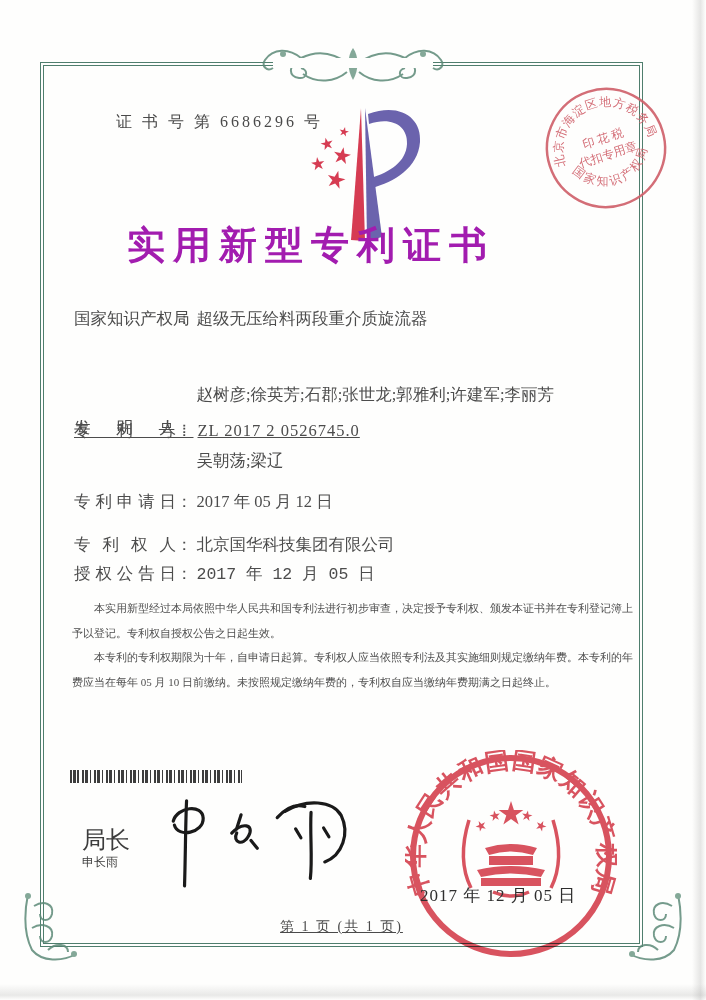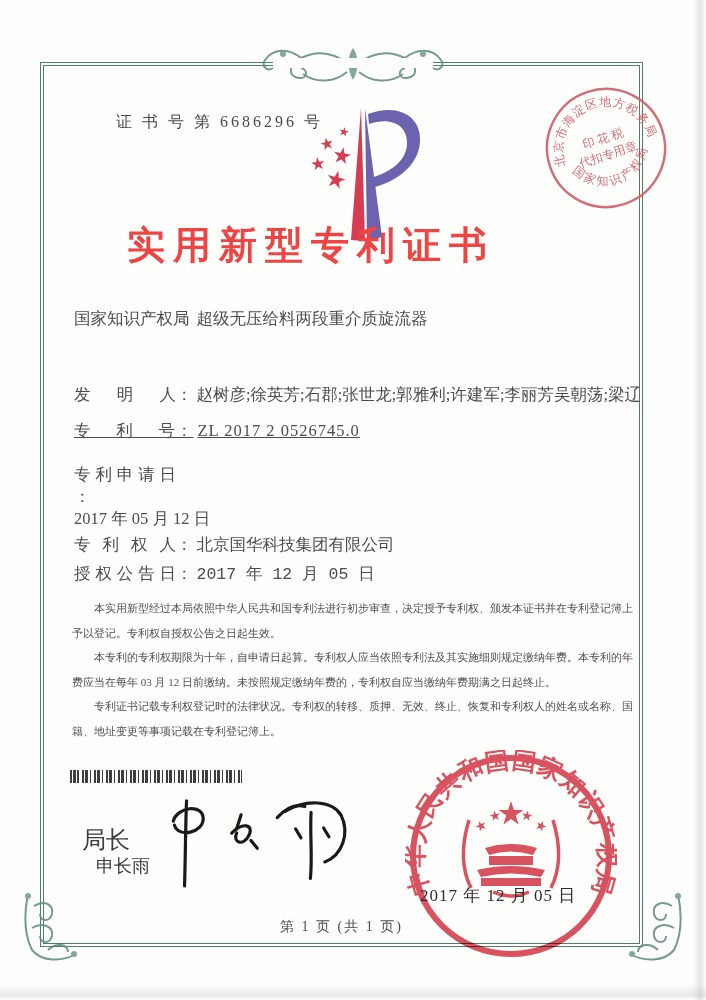--- a/index.html
+++ b/index.html
@@ -38,63 +38,63 @@
 
   
   .tax-stamp{position:absolute;left:538px;top:80px;width:136px;height:136px;
     transform:rotate(-18deg);opacity:.92;}
 
   
   .logo{position:absolute;left:292px;top:100px;width:146px;height:150px;}
 
   .title{
     position:absolute;left:40px;top:220px;width:542px;
-    text-align:center;font-size:38px;font-weight:600;color:#ef4444;
+    text-align:center;font-size:38px;font-weight:600;color:#a21caf;
     letter-spacing:8px;
   }
 
   .row{position:absolute;left:74px;font-size:16.5px;color:#4c4c4c;display:flex;}
   .row .lbl{display:inline-block;width:102px;text-align:justify;text-align-last:justify;white-space:nowrap;flex:0 0 auto;}
   .row .colon{flex:0 0 auto;margin-right:4px;}
-  .row .vals{display:flex;flex-direction:row;line-height:26px;}
+  .row .vals{display:flex;flex-direction:column;line-height:26px;gap:40px;}
   .row.single{line-height:22px;}
 
   .r-name{top:308px;}
   .r-inventors{top:382px;align-items:center;}
   .r-patentno{top:420px;letter-spacing:1px;text-decoration:underline;}
-  .r-filing{top:464px;flex-direction:column;}
+  .r-filing{top:491px;}
   .r-patentee{top:534px;}
   .r-grant{top:564px;font-family:Liberation Mono, monospace;}
 
   .bodytext{
     position:absolute;left:72px;top:596px;width:566px;
     font-size:11px;line-height:24.5px;color:#4f4f4f;
   }
   .bodytext p{margin:0;text-indent:2em;}
 
   .barcode{
     position:absolute;left:70px;top:770px;width:172px;height:13px;opacity:.85;
     background:repeating-linear-gradient(90deg,
       #1b1b1b 0px,#1b1b1b 1.5px,transparent 1.5px,transparent 3px,
       #1b1b1b 3px,#1b1b1b 6px,transparent 6px,transparent 7.5px,
       #1b1b1b 7.5px,#1b1b1b 9px,transparent 9px,transparent 12px);
   }
 
   .sig-title{position:absolute;left:82px;top:824px;font-size:24px;color:#3c3c3c;
     font-family:"Liberation Sans","DejaVu Sans",sans-serif;}
-  .sig-name{position:absolute;left:96px;top:854px;font-size:18px;color:#3c3c3c;
+  .sig-name{position:absolute;left:82px;top:854px;font-size:12px;color:#3c3c3c;
     font-family:Liberation Serif, serif;}
   .sig-script{position:absolute;left:158px;top:788px;width:215px;height:105px;transform:rotate(-2deg);}
 
   .seal{position:absolute;left:405px;top:750px;width:212px;height:212px;opacity:.9;
     mix-blend-mode:multiply;}
   .seal-date{position:absolute;left:420px;top:884px;font-size:17px;color:#2e2e2e;letter-spacing:1px;}
 
   .footer{position:absolute;left:40px;top:918px;width:603px;text-align:center;
-    font-size:14px;color:#4a4a4a;letter-spacing:2px;}
+    font-size:14px;color:#4a4a4a;letter-spacing:2px;text-decoration:underline;}
 
   text{font-family:"Liberation Serif","DejaVu Serif",serif;}
 </style>
 </head>
 <body>
 
 <div id="photo">
 
   <div class="frame"></div>
 
@@ -216,22 +216,21 @@
   </div>
 
   <div class="row single r-grant">
     <span class="lbl">授权公告日</span>
       <span class="colon">：</span>
     <span class="val">2017 年 12 月 05 日</span>
   </div>
 
   <div class="bodytext">
     <p>本实用新型经过本局依照中华人民共和国专利法进行初步审查，决定授予专利权、颁发本证书并在专利登记簿上予以登记。专利权自授权公告之日起生效。</p>
-    <p>本专利的专利权期限为十年，自申请日起算。专利权人应当依照专利法及其实施细则规定缴纳年费。本专利的年费应当在每年 03 月 12 日前缴纳。未按照规定缴纳年费的，专利权自应当缴纳年费期满之日起终止。</p>
-    <p>专利证书记载专利权登记时的法律状况。专利权的转移、质押、无效、终止、恢复和专利权人的姓名或名称、国籍、地址变更等事项记载在专利登记簿上。</p>
+    <p>本专利的专利权期限为十年，自申请日起算。专利权人应当依照专利法及其实施细则规定缴纳年费。本专利的年费应当在每年 05 月 10 日前缴纳。未按照规定缴纳年费的，专利权自应当缴纳年费期满之日起终止。</p>
   </div>
 
   <div class="barcode"></div>
 
   <div class="sig-title">局长</div>
   <div class="sig-name">申长雨</div>
   <div class="sig-script">
     <svg width="215" height="105" viewBox="0 0 215 105">
       <g stroke="#1a1a1a" stroke-width="3.2" fill="none" stroke-linecap="round">
         <path d="M30,10 C28,35 27,65 25,95"></path>

